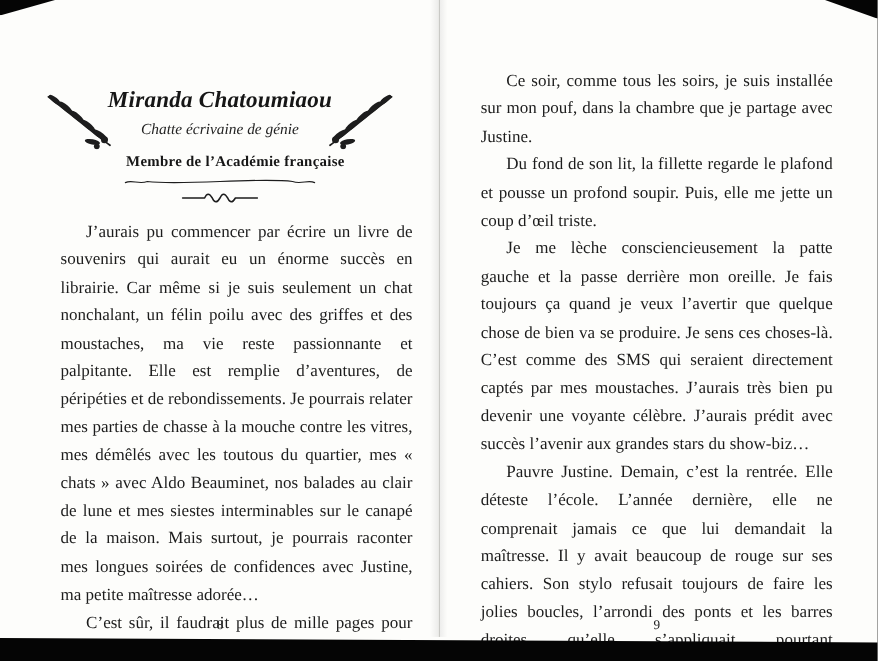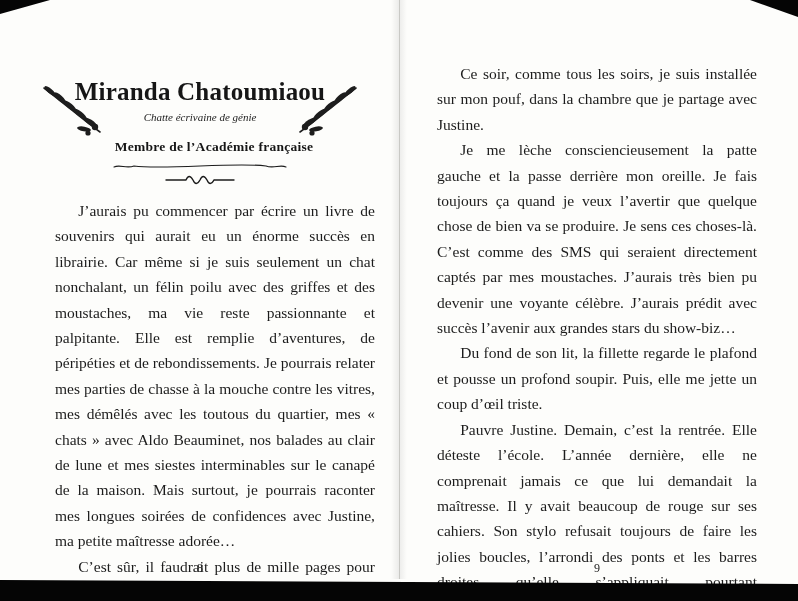--- a/index.html
+++ b/index.html
@@ -50,26 +50,27 @@
     width: 1px; background: #c9c9c5;
   }
 
   
   .left-header {
     position: absolute; left: 40px; top: 0; width: 320px;
     text-align: center;
   }
   .title {
     position: absolute; left: 0; top: 78px; width: 100%;
-    font-size: 25px; font-weight: 700; letter-spacing: 0.2px;
+    font-size: 21px; font-weight: 700; letter-spacing: 0.2px;
     color: #161616;
+    font-style: italic;
   }
   .subtitle {
     position: absolute; left: 0; top: 111px; width: 100%;
-    font-size: 11px; font-style: italic; color: #222;
+    font-size: 14px; font-style: italic; color: #222;
   }
   .affiliation {
     position: absolute; left: 14px; top: 139px; width: 100%;
     font-size: 13.5px; font-weight: 700; letter-spacing: 0.02em; color: #161616;
   }
   .flourish { position: absolute; left: 70px; top: 157px; }
   .branch { position: absolute; top: 82px; }
   .branch.left-side  { left: 0px; transform: scaleX(-1); }
   .branch.right-side { right: 0px; }
   .divider { position: absolute; left: 124px; top: 172px; }
@@ -157,22 +158,22 @@
 
       <div class="pagenum left-num">8</div>
     </div>
 
     <div class="gutter-shade"></div>
     <div class="gutter-line"></div>
 
     <div>
       <div class="text-col right-col">
         <p>Ce soir, comme tous les soirs, je suis installée sur mon pouf, dans la chambre que je partage avec Justine.</p>
+        <p>Du fond de son lit, la fillette regarde le plafond et pousse un profond soupir. Puis, elle me jette un coup d’œil triste.</p>
         <p>Je me lèche consciencieusement la patte gauche et la passe derrière mon oreille. Je fais toujours ça quand je veux l’avertir que quelque chose de bien va se produire. Je sens ces choses-là. C’est comme des SMS qui seraient directement captés par mes moustaches. J’aurais très bien pu devenir une voyante célèbre. J’aurais prédit avec succès l’avenir aux grandes stars du show-biz…</p>
-        <p>Du fond de son lit, la fillette regarde le plafond et pousse un profond soupir. Puis, elle me jette un coup d’œil triste.</p>
         <p>Pauvre Justine. Demain, c’est la rentrée. Elle déteste l’école. L’année dernière, elle ne comprenait jamais ce que lui demandait la maîtresse. Il y avait beaucoup de rouge sur ses cahiers. Son stylo refusait toujours de faire les jolies boucles, l’arrondi des ponts et les barres droites qu’elle s’appliquait pourtant consciencieusement à tracer. Son écriture,</p>
       </div>
 
       <div class="pagenum right-num">9</div>
     </div>
 
   </div>
 
   <div class="corner-tl"></div>
   <div class="corner-tr"></div>

